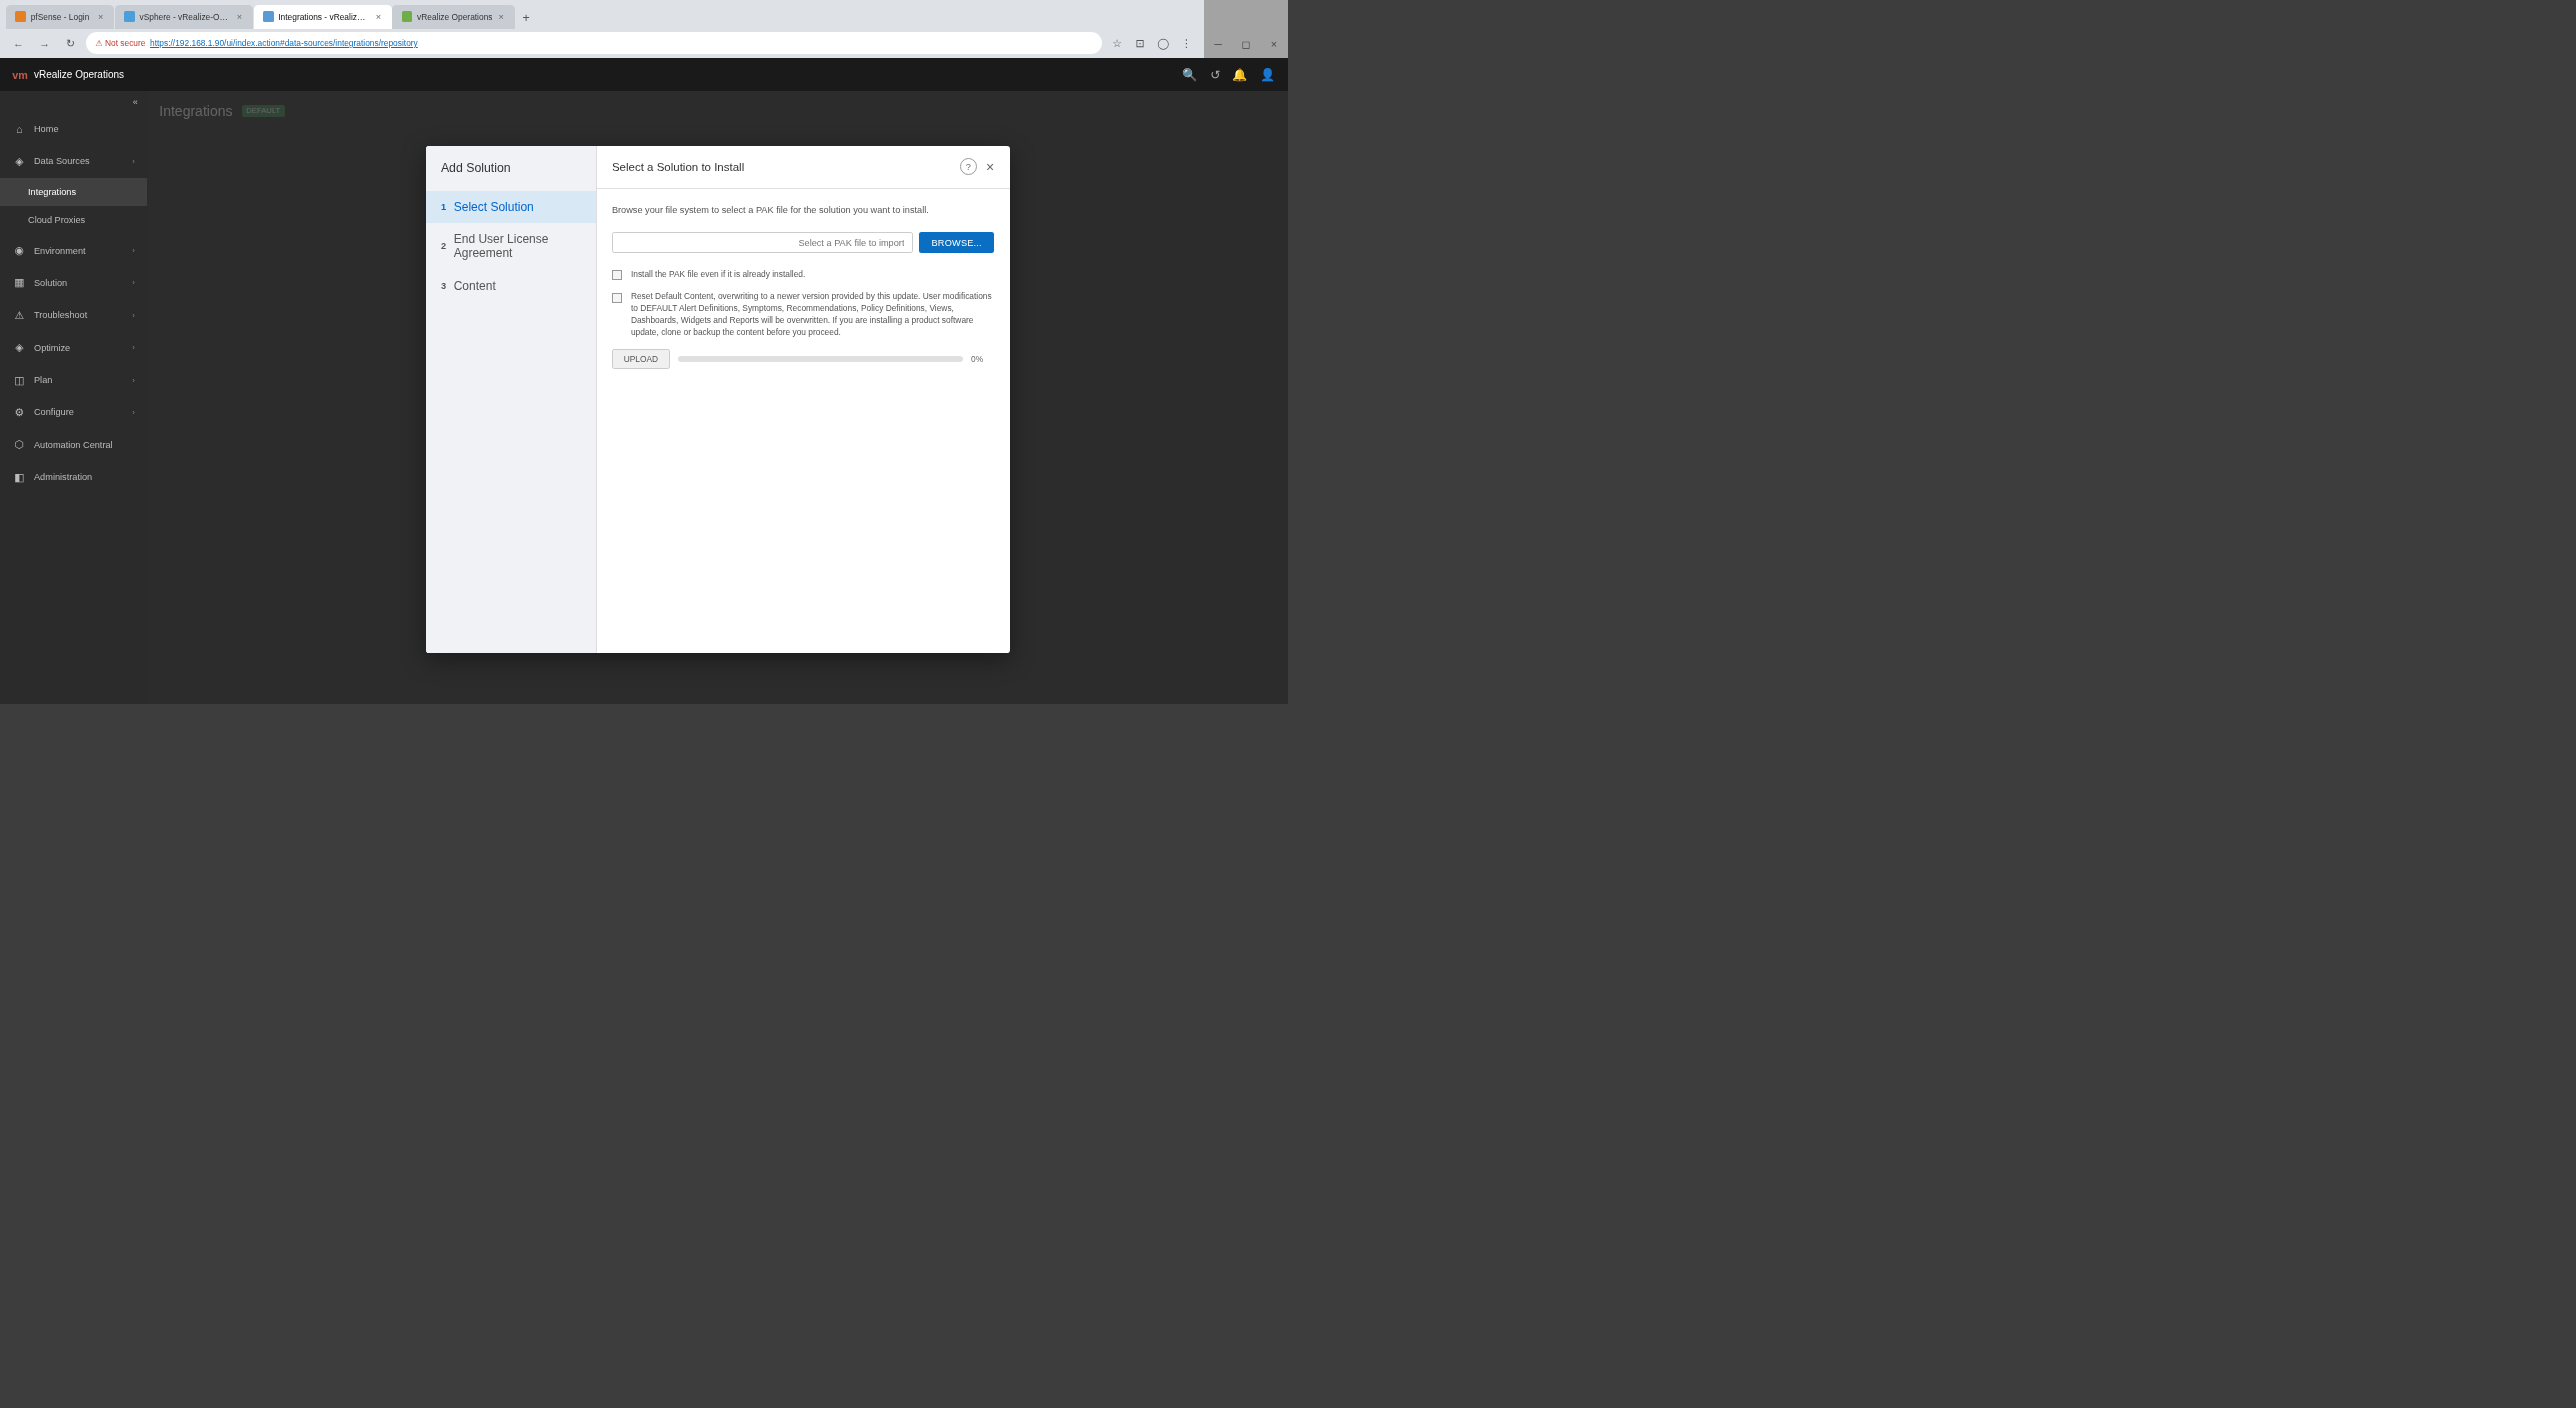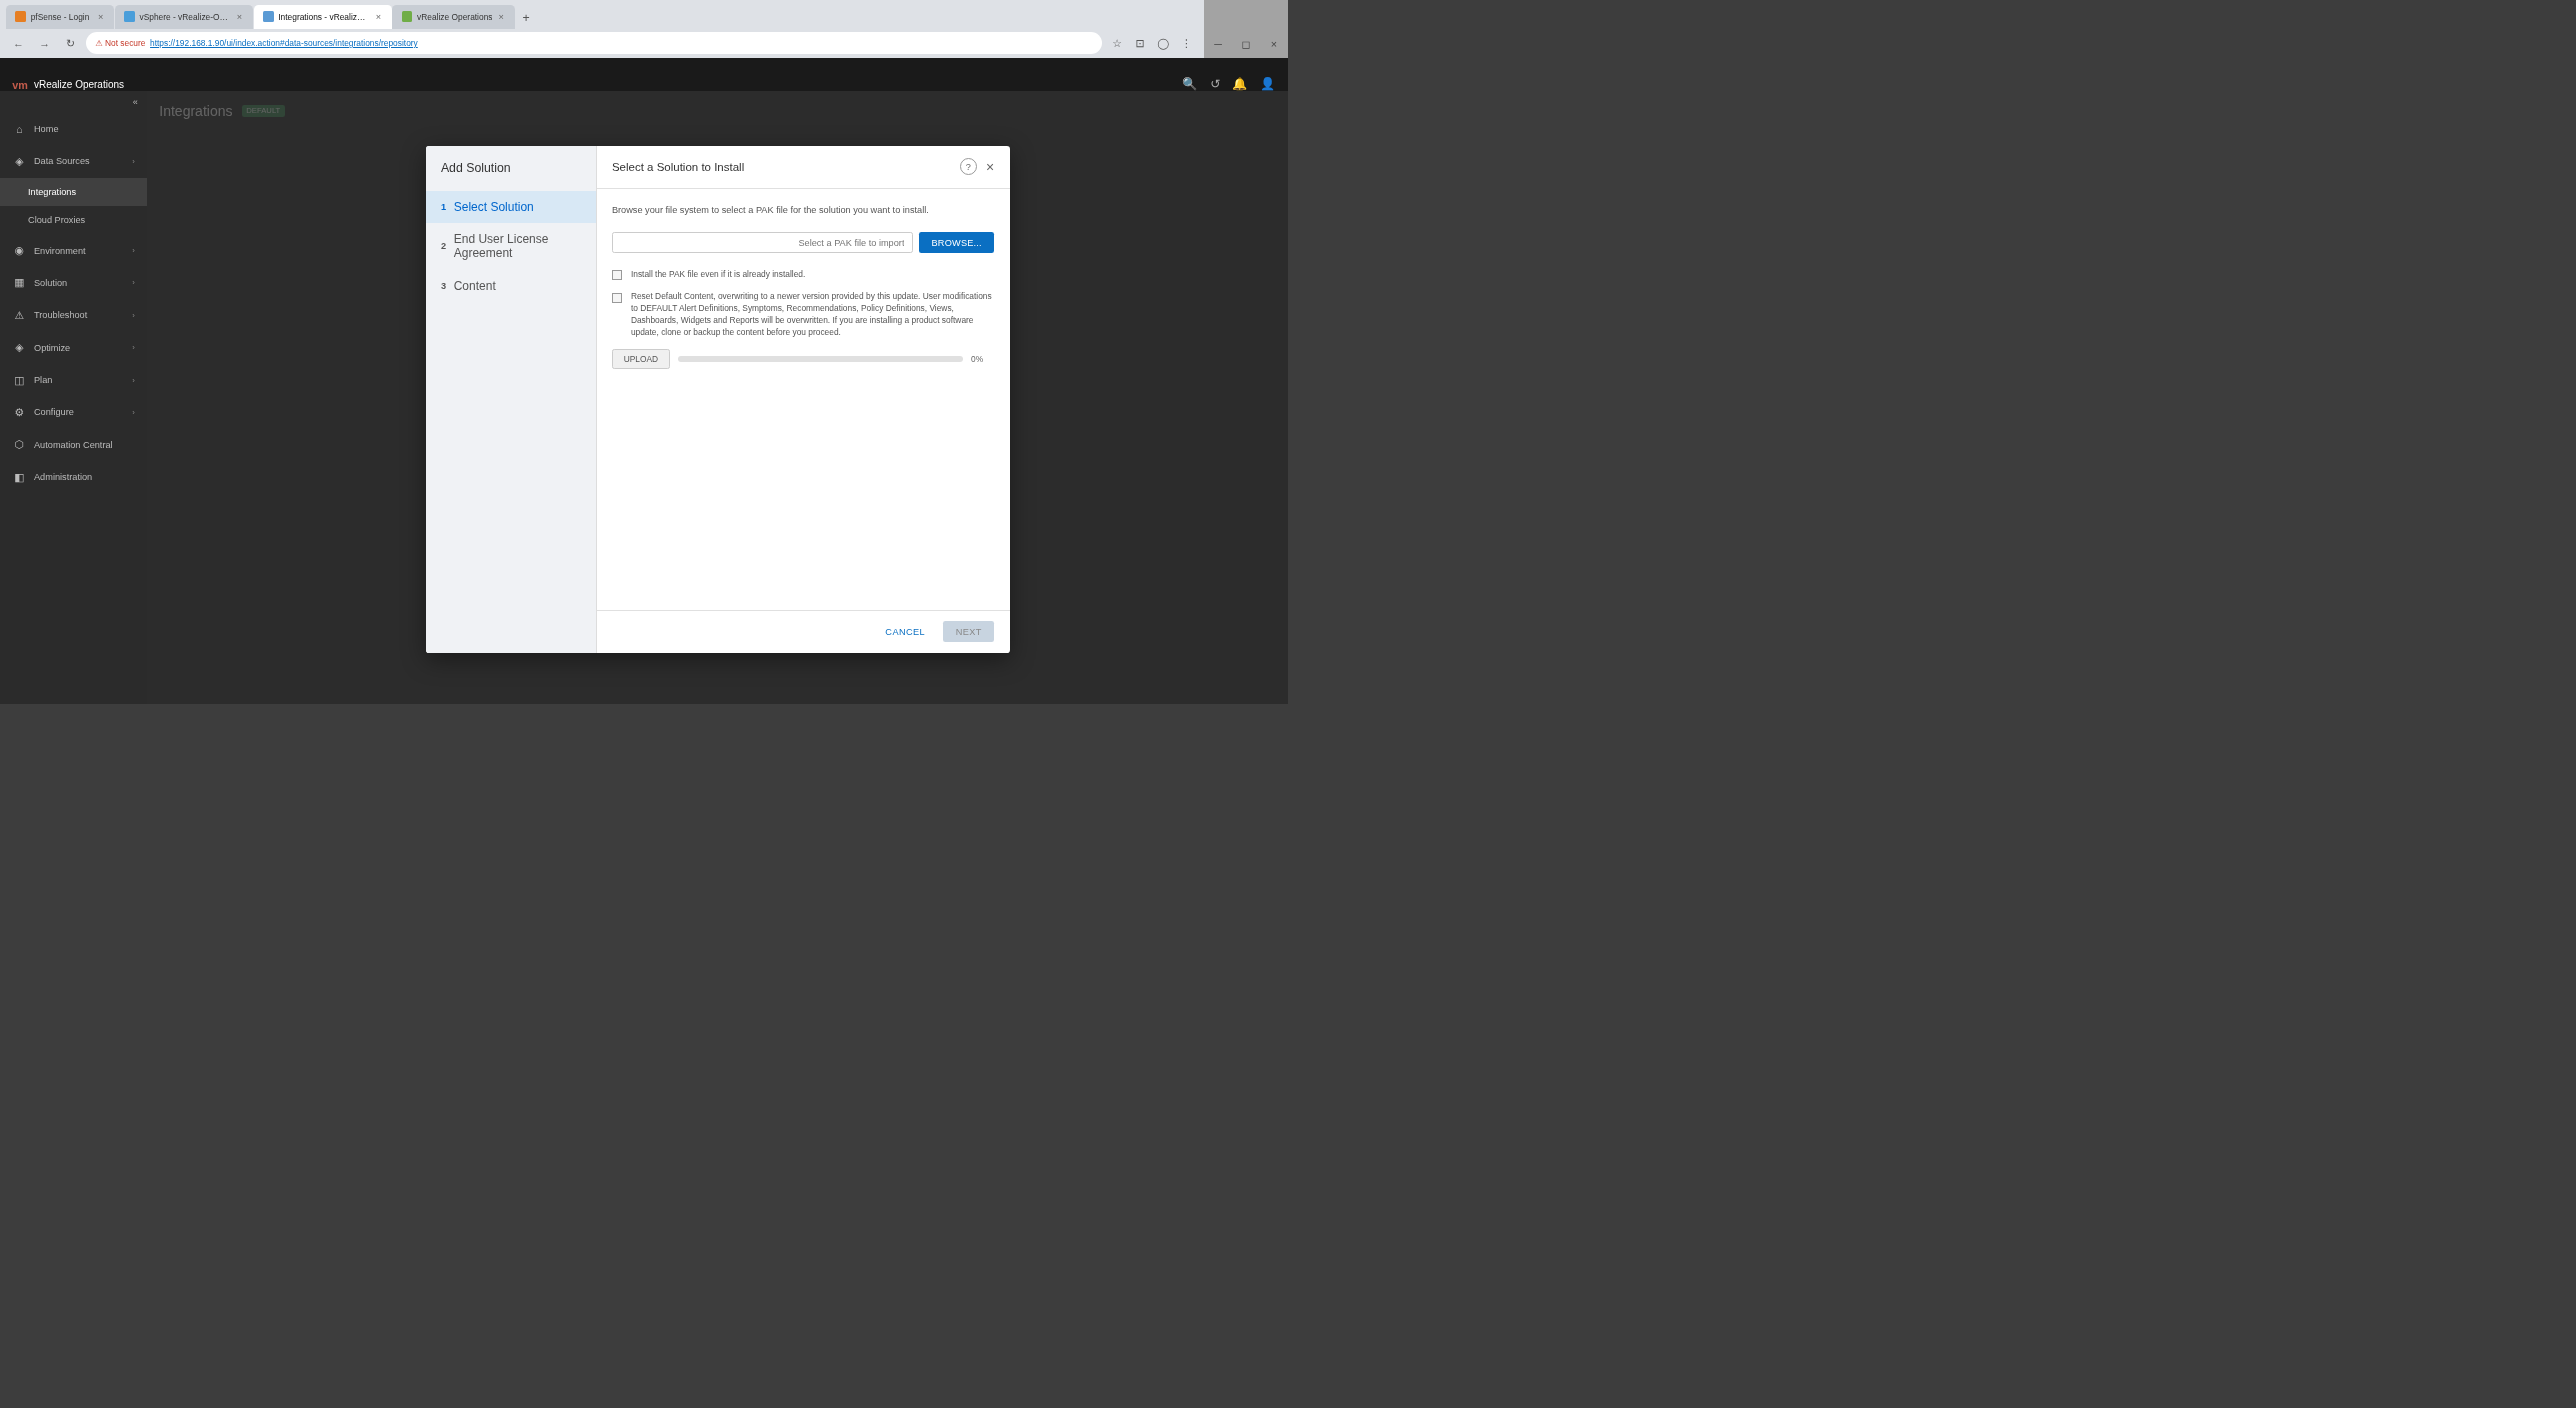--- a/index.html
+++ b/index.html
@@ -17,21 +17,21 @@
     .address-bar { flex: 1; background: #fff; border-radius: 12.3px; height: 21.5px; display: flex; align-items: center; padding: 0 9.2px; font-size: 8.4px; color: #333; gap: 4.6px; }
     .address-bar .insecure { color: #c53929; display: flex; align-items: center; gap: 2.3px; }
     .address-bar .url { color: #0a6fc2; text-decoration: underline; }
     .browser-actions { display: flex; gap: 3.1px; }
     .browser-action-btn { width: 20px; height: 20px; display: flex; align-items: center; justify-content: center; cursor: pointer; font-size: 10.8px; color: #555; }
 
     
     .app-layout { display: flex; height: calc(704px - 54px); }
 
     
-    .top-nav { height: 34px; background: #1a1a1a; display: flex; align-items: flex-end; padding: 0 12.3px; gap: 12.3px; }
+    .top-nav { height: 34px; background: #1a1a1a; display: flex; align-items: center; padding: 0 12.3px; gap: 12.3px; }
     .top-nav .logo { display: flex; align-items: center; gap: 6.1px; color: #fff; font-size: 10px; }
     .top-nav .vm-logo { color: #c25b4b; font-weight: bold; font-size: 10.8px; }
     .top-nav-right { margin-left: auto; display: flex; gap: 12.3px; }
     .top-nav-icon { color: #aaa; font-size: 12.3px; cursor: pointer; }
 
     
     .sidebar { width: 147px; background: #2b2b2b; display: flex; flex-direction: column; color: #ccc; flex-shrink: 0; }
     .sidebar-item { display: flex; align-items: center; gap: 7.7px; padding: 9.2px 12.3px; cursor: pointer; font-size: 9.2px; color: #bbb; }
     .sidebar-item.active { background: rgba(255,255,255,0.1); color: #fff; }
     .sidebar-item .si-icon { width: 14px; height: 14px; display: flex; align-items: center; justify-content: center; font-size: 10.8px; }
@@ -300,23 +300,19 @@
 
               <div class="upload-row">
                 <button class="upload-btn">UPLOAD</button>
                 <div class="progress-bar-container">
                   <div class="progress-bar-fill"></div>
                 </div>
                 <span class="progress-pct">0%</span>
               </div>
             </div>
 
-            <div class="dialog-footer">
-              <button class="btn-cancel">CANCEL</button>
-              <button class="btn-next">NEXT</button>
-            </div>
           </div>
         </div>
       </div>
     </div>
   </div>
 </div>
 
 
 </body></html>

